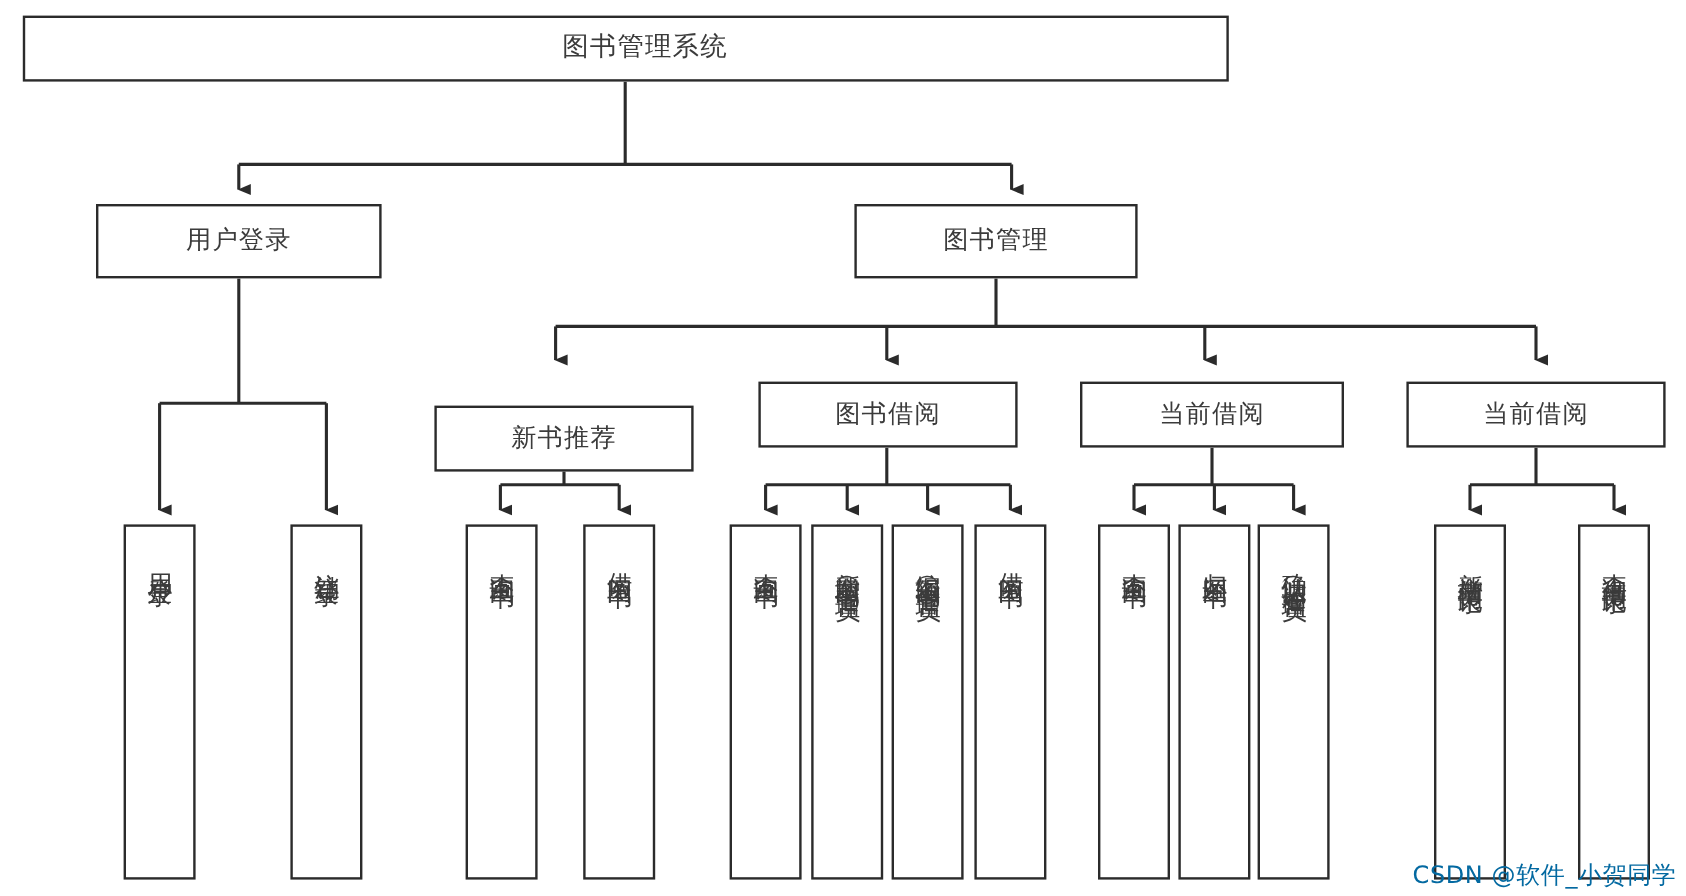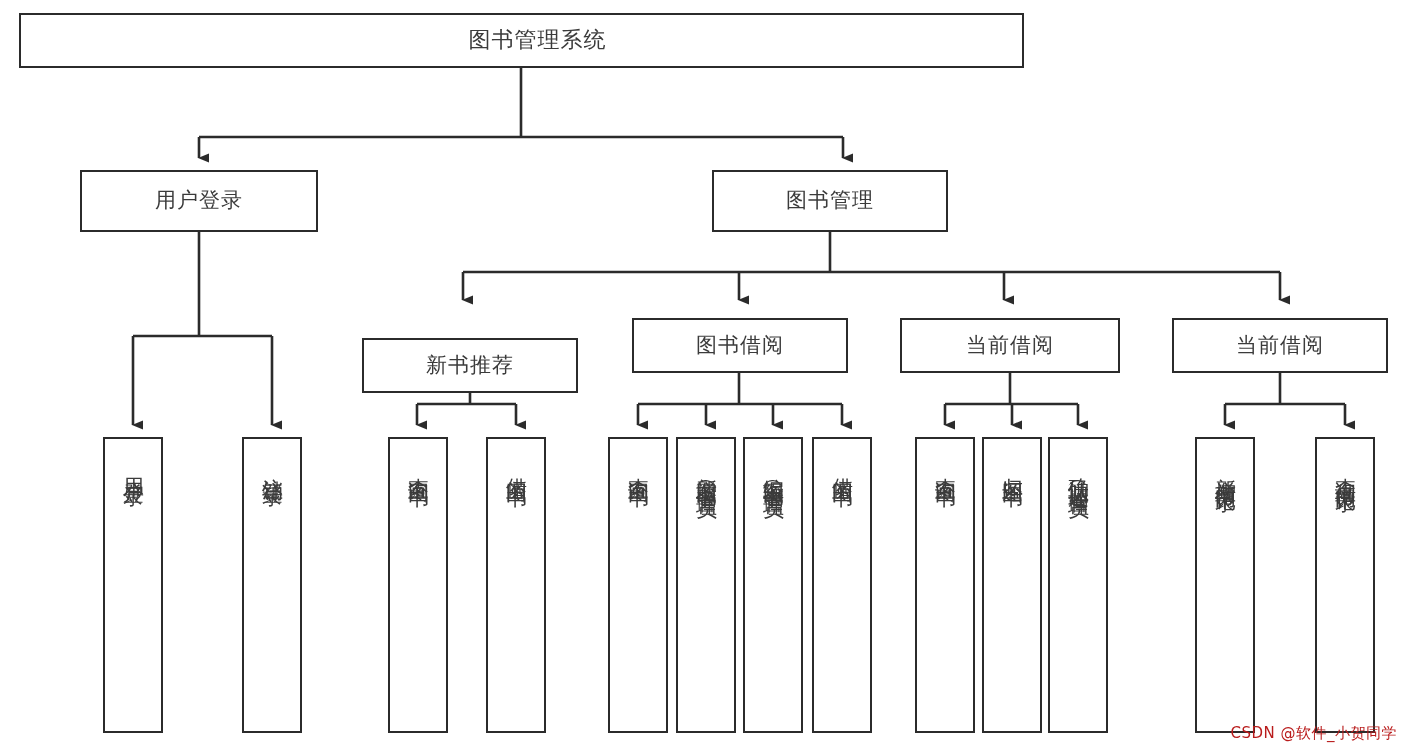--- a/index.html
+++ b/index.html
@@ -56,22 +56,22 @@
     font-size: 21px;
     line-height: 1.18;
     letter-spacing: 3px;
     color: #3b3b3b;
     white-space: nowrap;
   }
   .watermark {
     position: absolute;
     right: 8px;
     bottom: 4px;
-    font-size: 15px;
-    color: #b91c1c;
+    font-size: 20px;
+    color: #0369a1;
     letter-spacing: 0.5px;
     white-space: nowrap;
   }
 </style>
 </head>
 <body>
 
 <div id="diagram-root">
 
   <svg id="edges-layer" viewBox="0 0 1405 747" width="1405" height="747" xmlns="http://www.w3.org/2000/svg">

